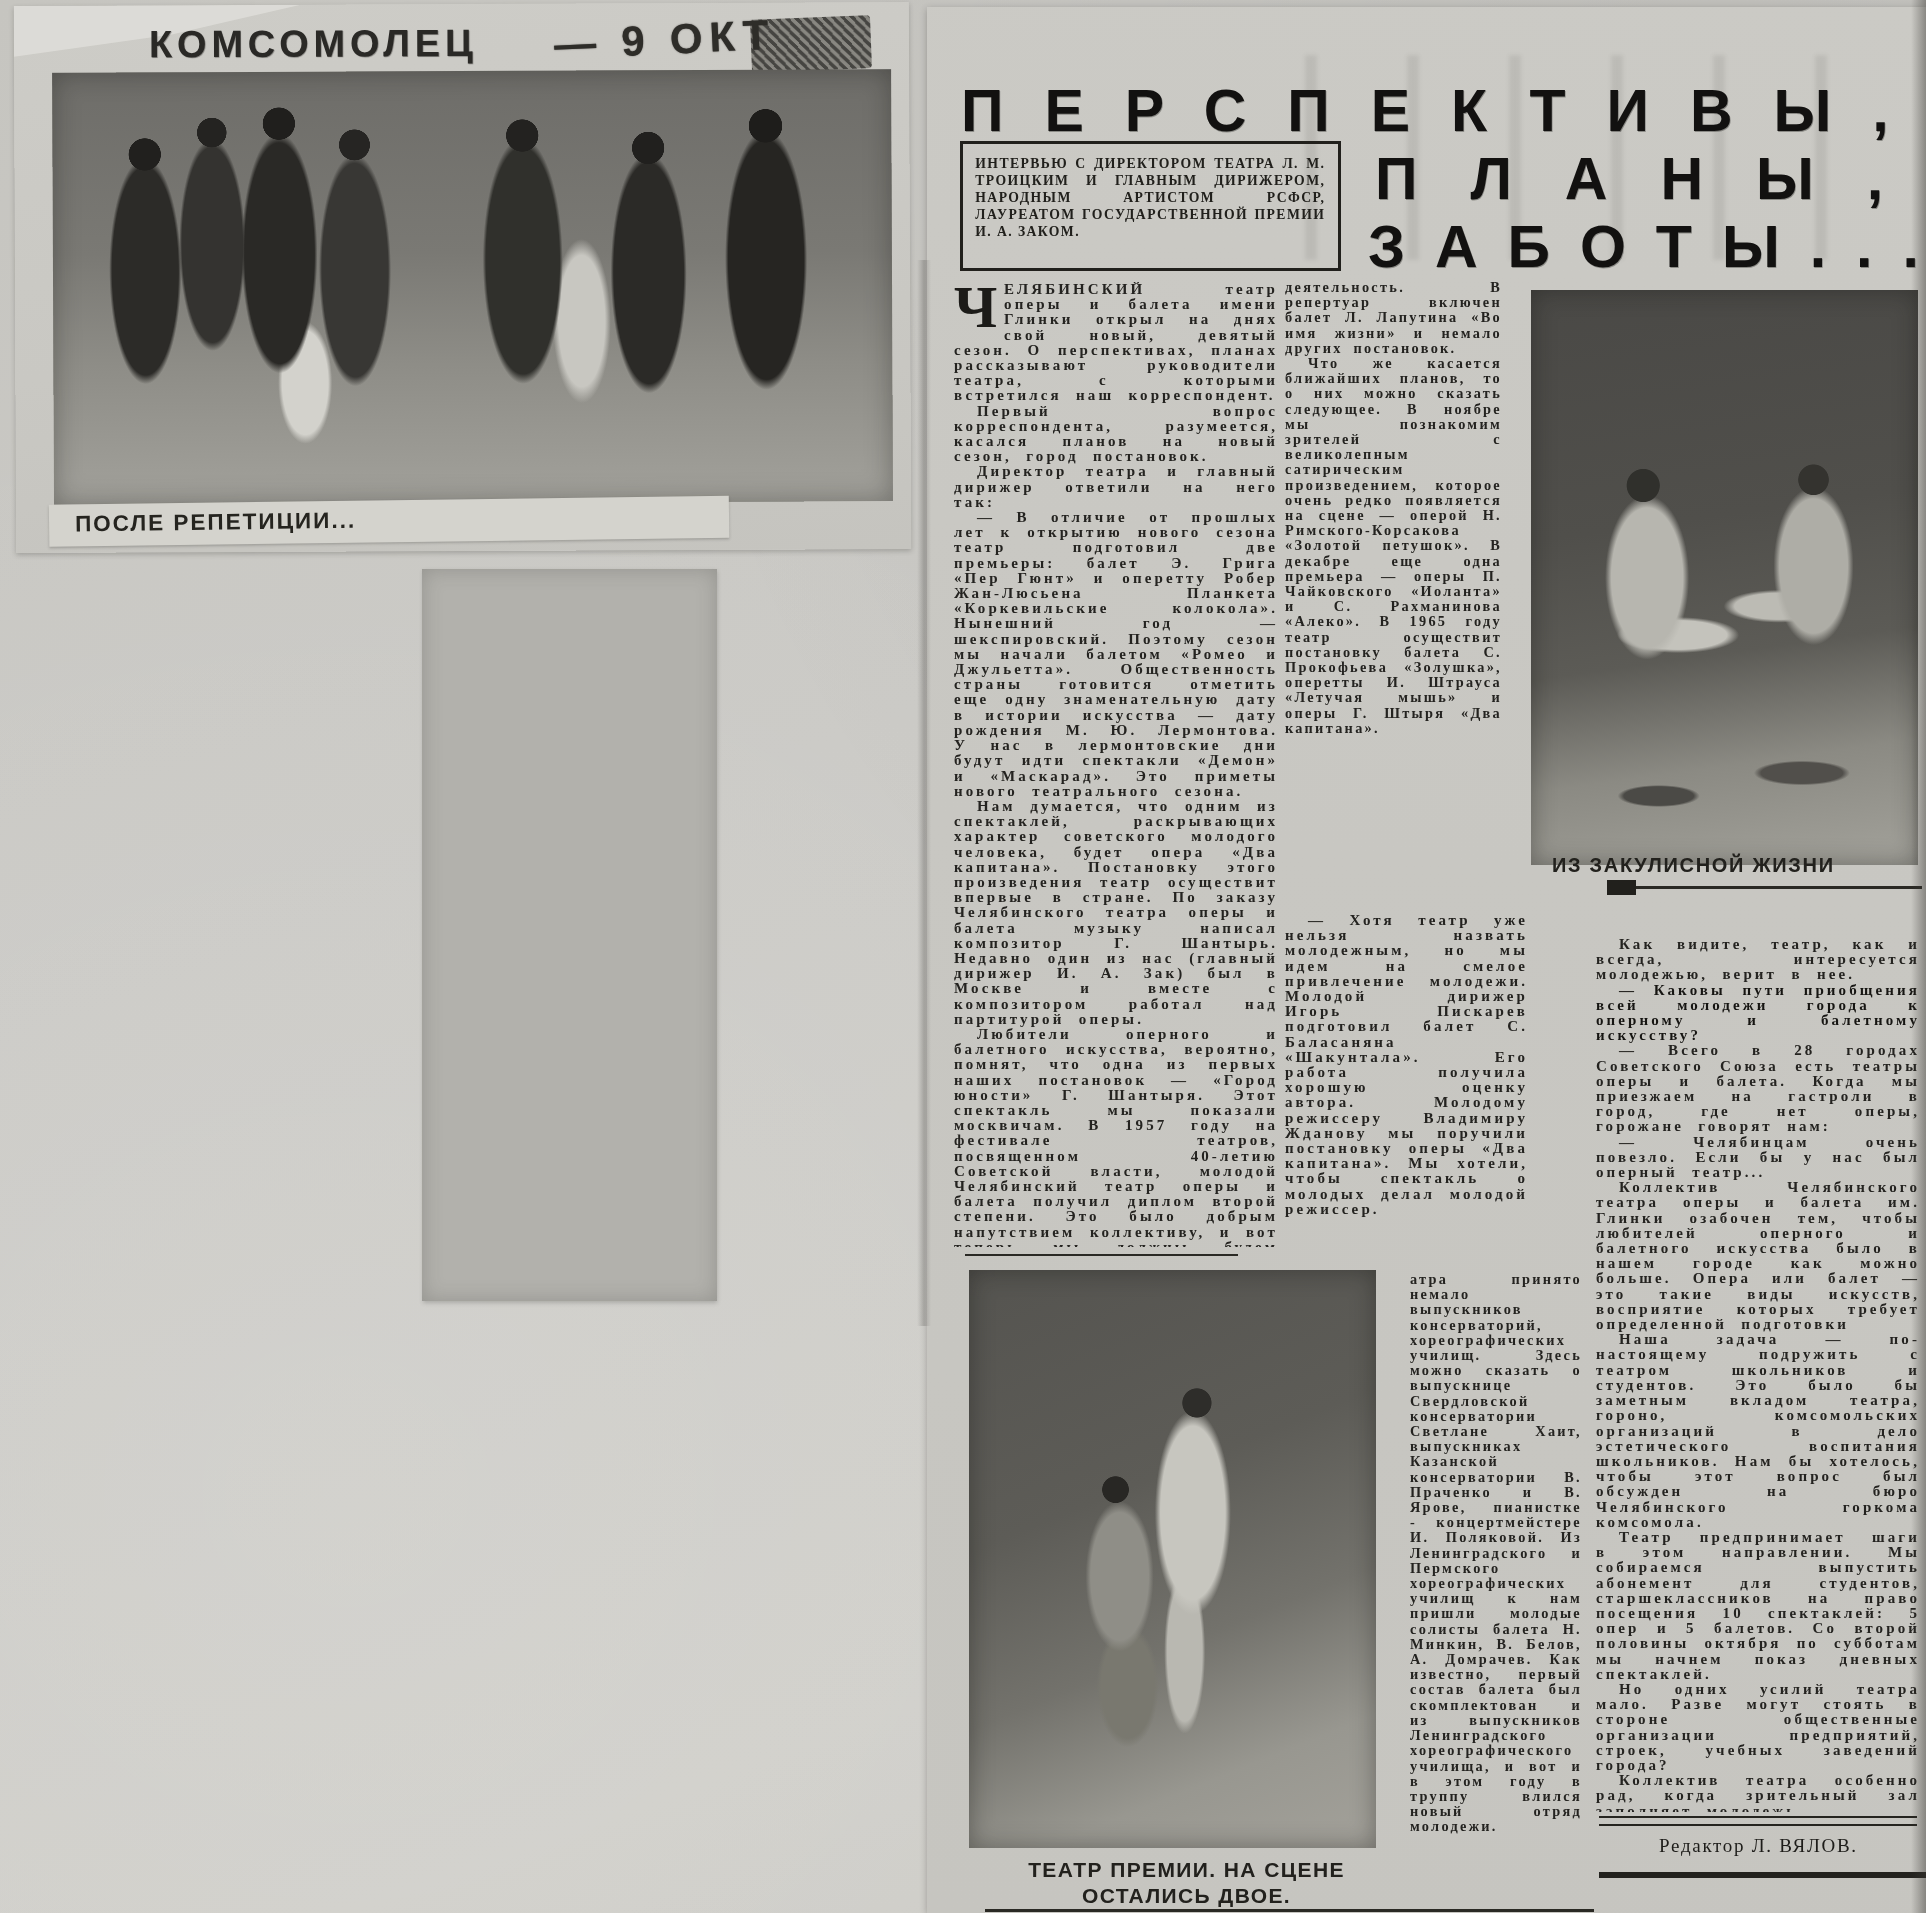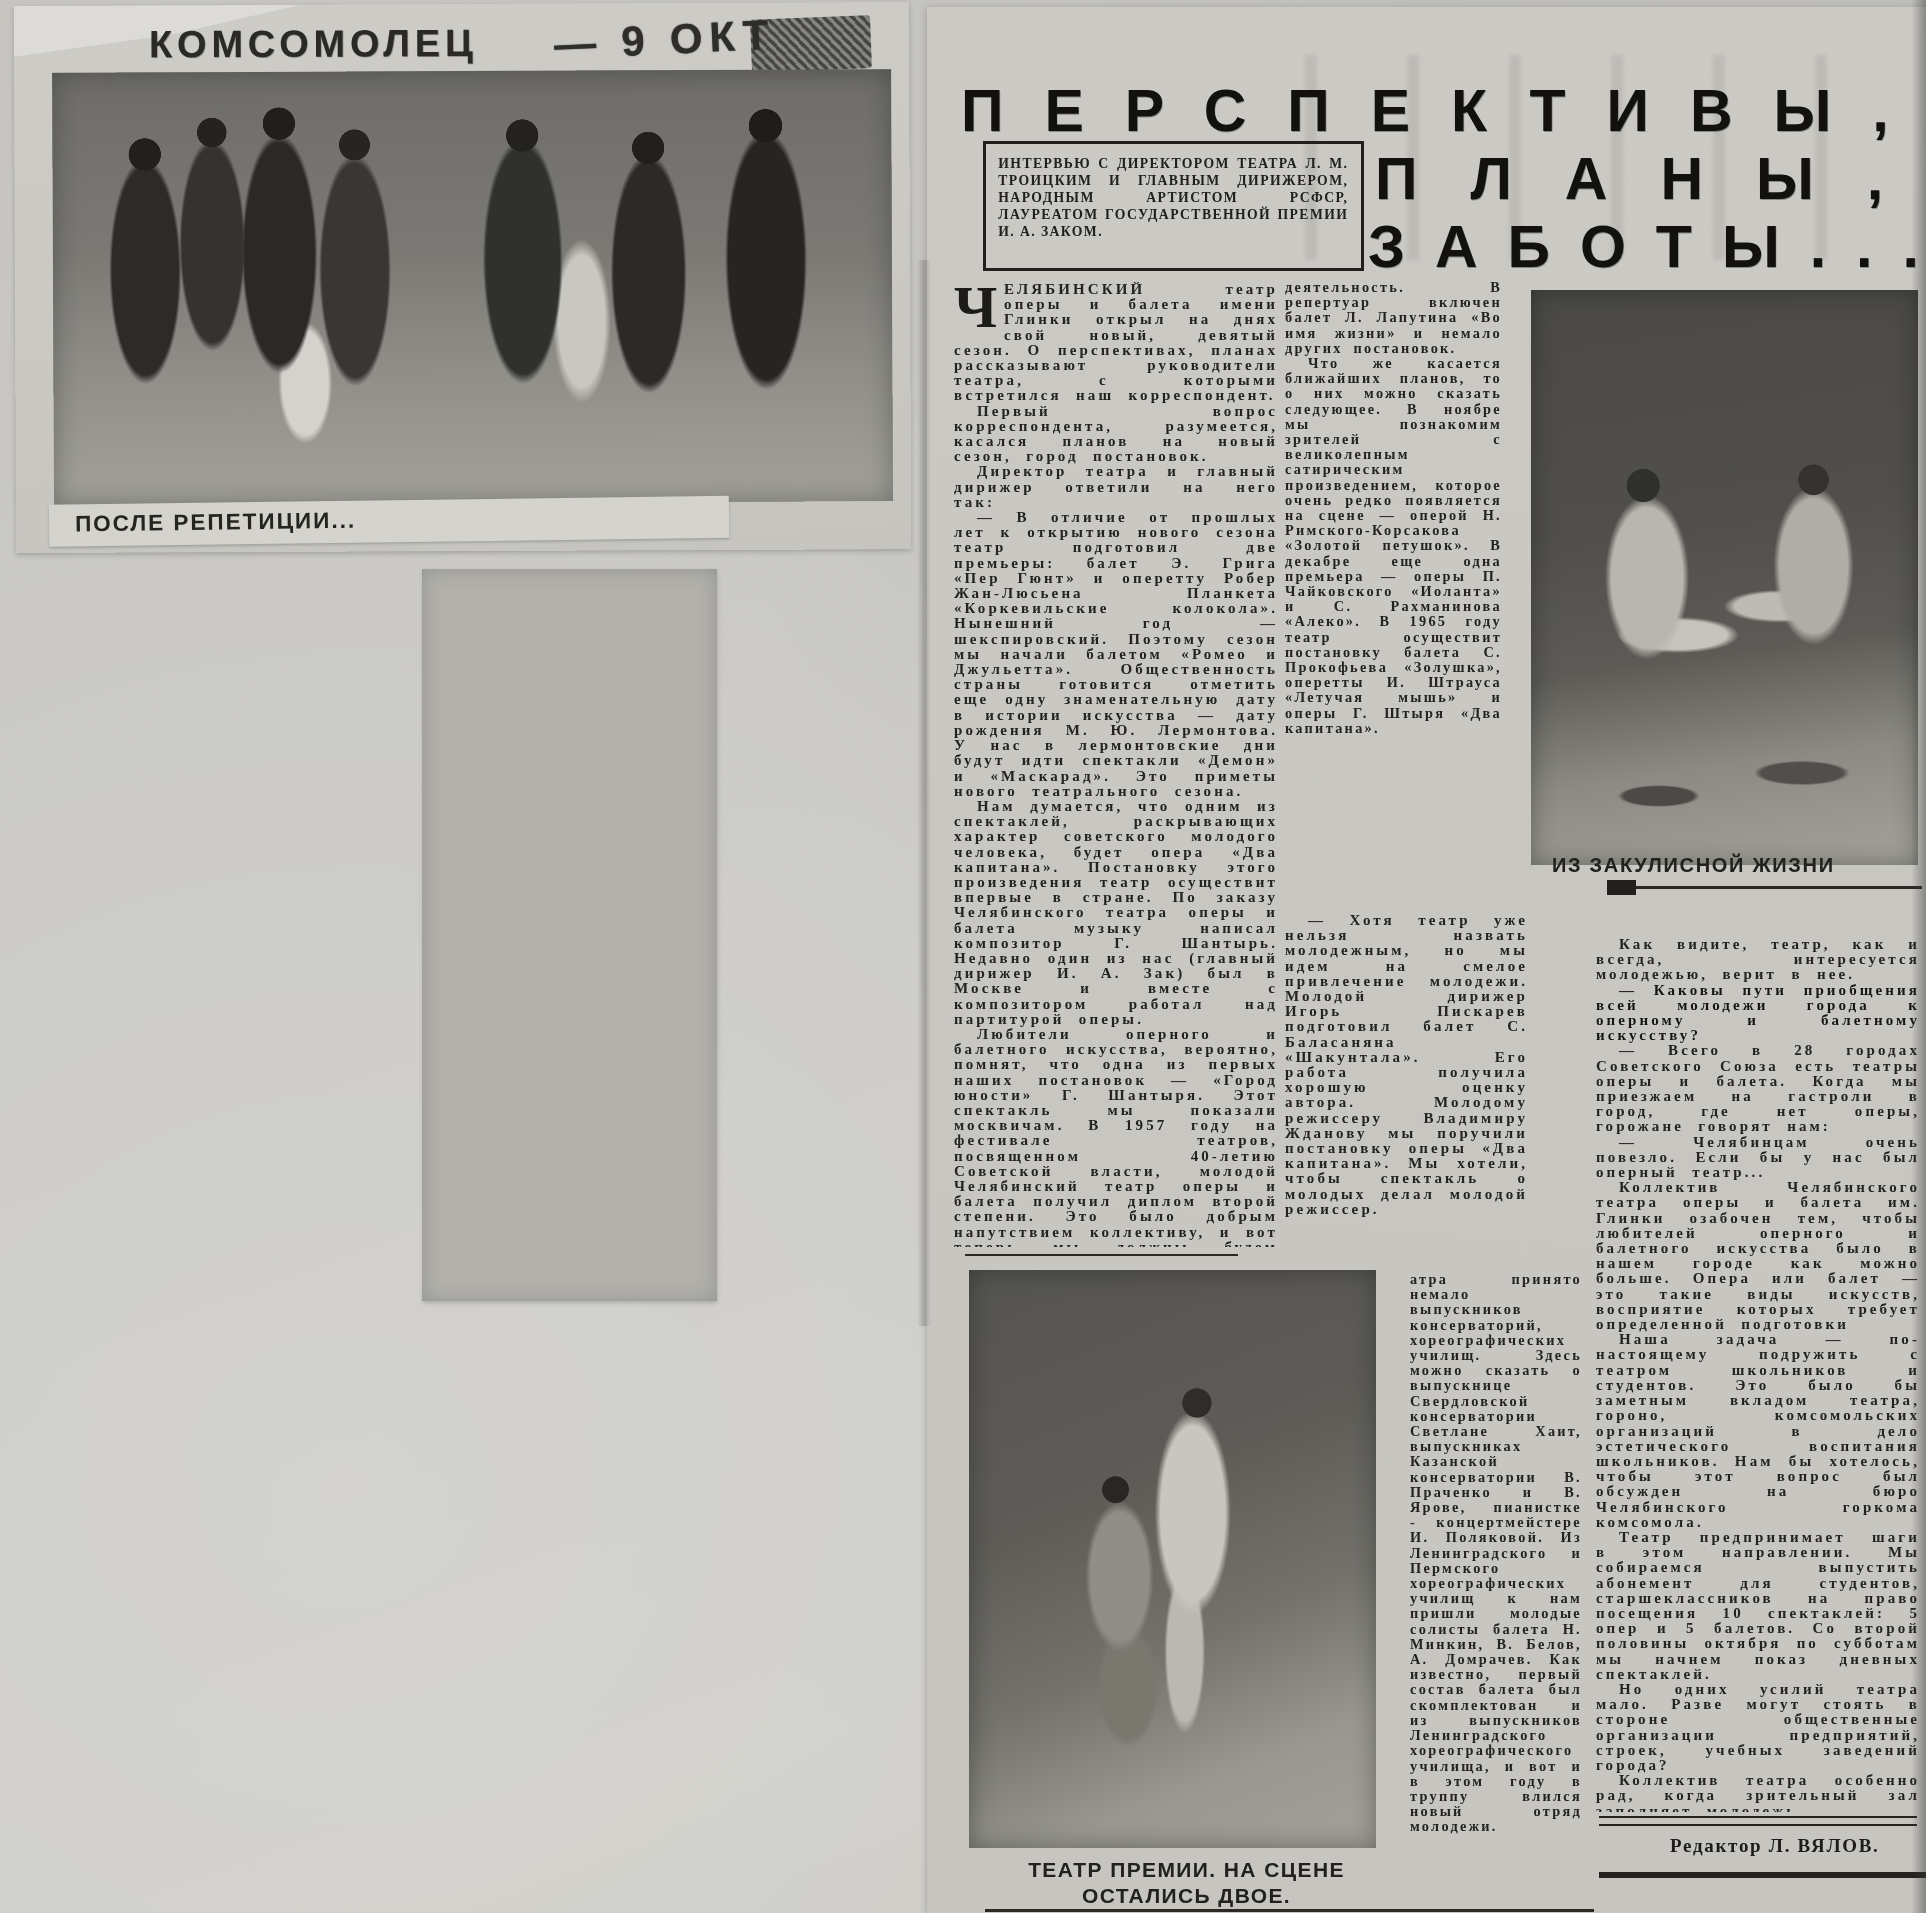--- a/index.html
+++ b/index.html
@@ -66,21 +66,21 @@
     background:linear-gradient(90deg,transparent,rgba(58,56,52,.45));}
   .streaks{left:1264px;top:55px;width:615px;height:205px;opacity:.5;filter:blur(2px);
     background:repeating-linear-gradient(90deg,transparent 0 41px,rgba(45,44,40,.18) 41px 53px,transparent 53px 102px);}
   .hl{font-family:"Liberation Sans",sans-serif;font-weight:700;color:#121110;white-space:nowrap;
     text-shadow:0.7px 0.7px 0 rgba(20,19,17,.35);}
   .hl1{left:961px;top:77px;font-size:59px;letter-spacing:41px;}
   .hl2{left:1375px;top:145px;font-size:59px;letter-spacing:53px;}
   .hl3{left:1368px;top:213px;font-size:59px;letter-spacing:30px;}
   .introbox{left:960px;top:141px;width:350px;height:102px;border:3.4px solid #21201c;
     padding:11px 12.3px;font-weight:700;font-size:13.7px;line-height:17px;letter-spacing:1.4px;
-    text-align:justify;color:#21201c;margin-left:23px;}
+    text-align:justify;color:#21201c;}
   
   .bt{font-weight:700;font-size:15px;line-height:15.2px;letter-spacing:3.1px;
     word-spacing:7.5px;text-align:justify;color:#242320;overflow:hidden;}
   .bt p{margin:0;}
   .bt p.ind{text-indent:23px;}
   .narrow{letter-spacing:2.3px;word-spacing:4.8px;font-size:14.3px;}
   .col1{left:954px;top:282px;width:324px;height:965px;}
   .col2a{left:1285px;top:280px;width:217px;height:623px;}
   .col2b{left:1285px;top:913px;width:243px;height:354px;}
   .col2c{left:1410px;top:1272px;width:172px;height:623px;}
@@ -116,21 +116,21 @@
       radial-gradient(ellipse 38px 102px at 55% 42%, #c7c6bf 85%, transparent),
       radial-gradient(ellipse 20.5px 82px at 53% 66%, #b9b8b1 85%, transparent),
       radial-gradient(circle 13.7px at 36% 38%, #282724 95%, transparent),
       radial-gradient(ellipse 34px 75px at 37% 53%, #8f8e87 85%, transparent),
       radial-gradient(ellipse 31px 61px at 39% 72%, #79786f 85%, transparent),
       linear-gradient(158deg,#555450 0%,#5d5c57 38%,#73726c 62%,#989790 82%,#a3a19a 100%);
     box-shadow:inset 0 0 24.6px rgba(20,19,17,.4);}
   .cap3{left:978px;top:1857px;width:417px;text-align:center;
     font-family:"Liberation Sans",sans-serif;font-weight:700;font-size:21px;
     letter-spacing:1.4px;line-height:26px;color:#22211d;}
-  .editor{left:1659px;top:1835px;font-weight:700;font-size:19px;letter-spacing:1.7px;color:#1d1c19;margin-left:11px;}
+  .editor{left:1659px;top:1835px;font-weight:400;font-size:19px;letter-spacing:1.7px;color:#1d1c19;}
 </style>
 </head>
 <body>
 
 <div class="page">
 
   <div class="abs clipL">
     <div class="abs torn"></div>
     <div class="abs mast-title">КОМСОМОЛЕЦ</div>
     <div class="abs mast-city">г. Челябинск</div>

